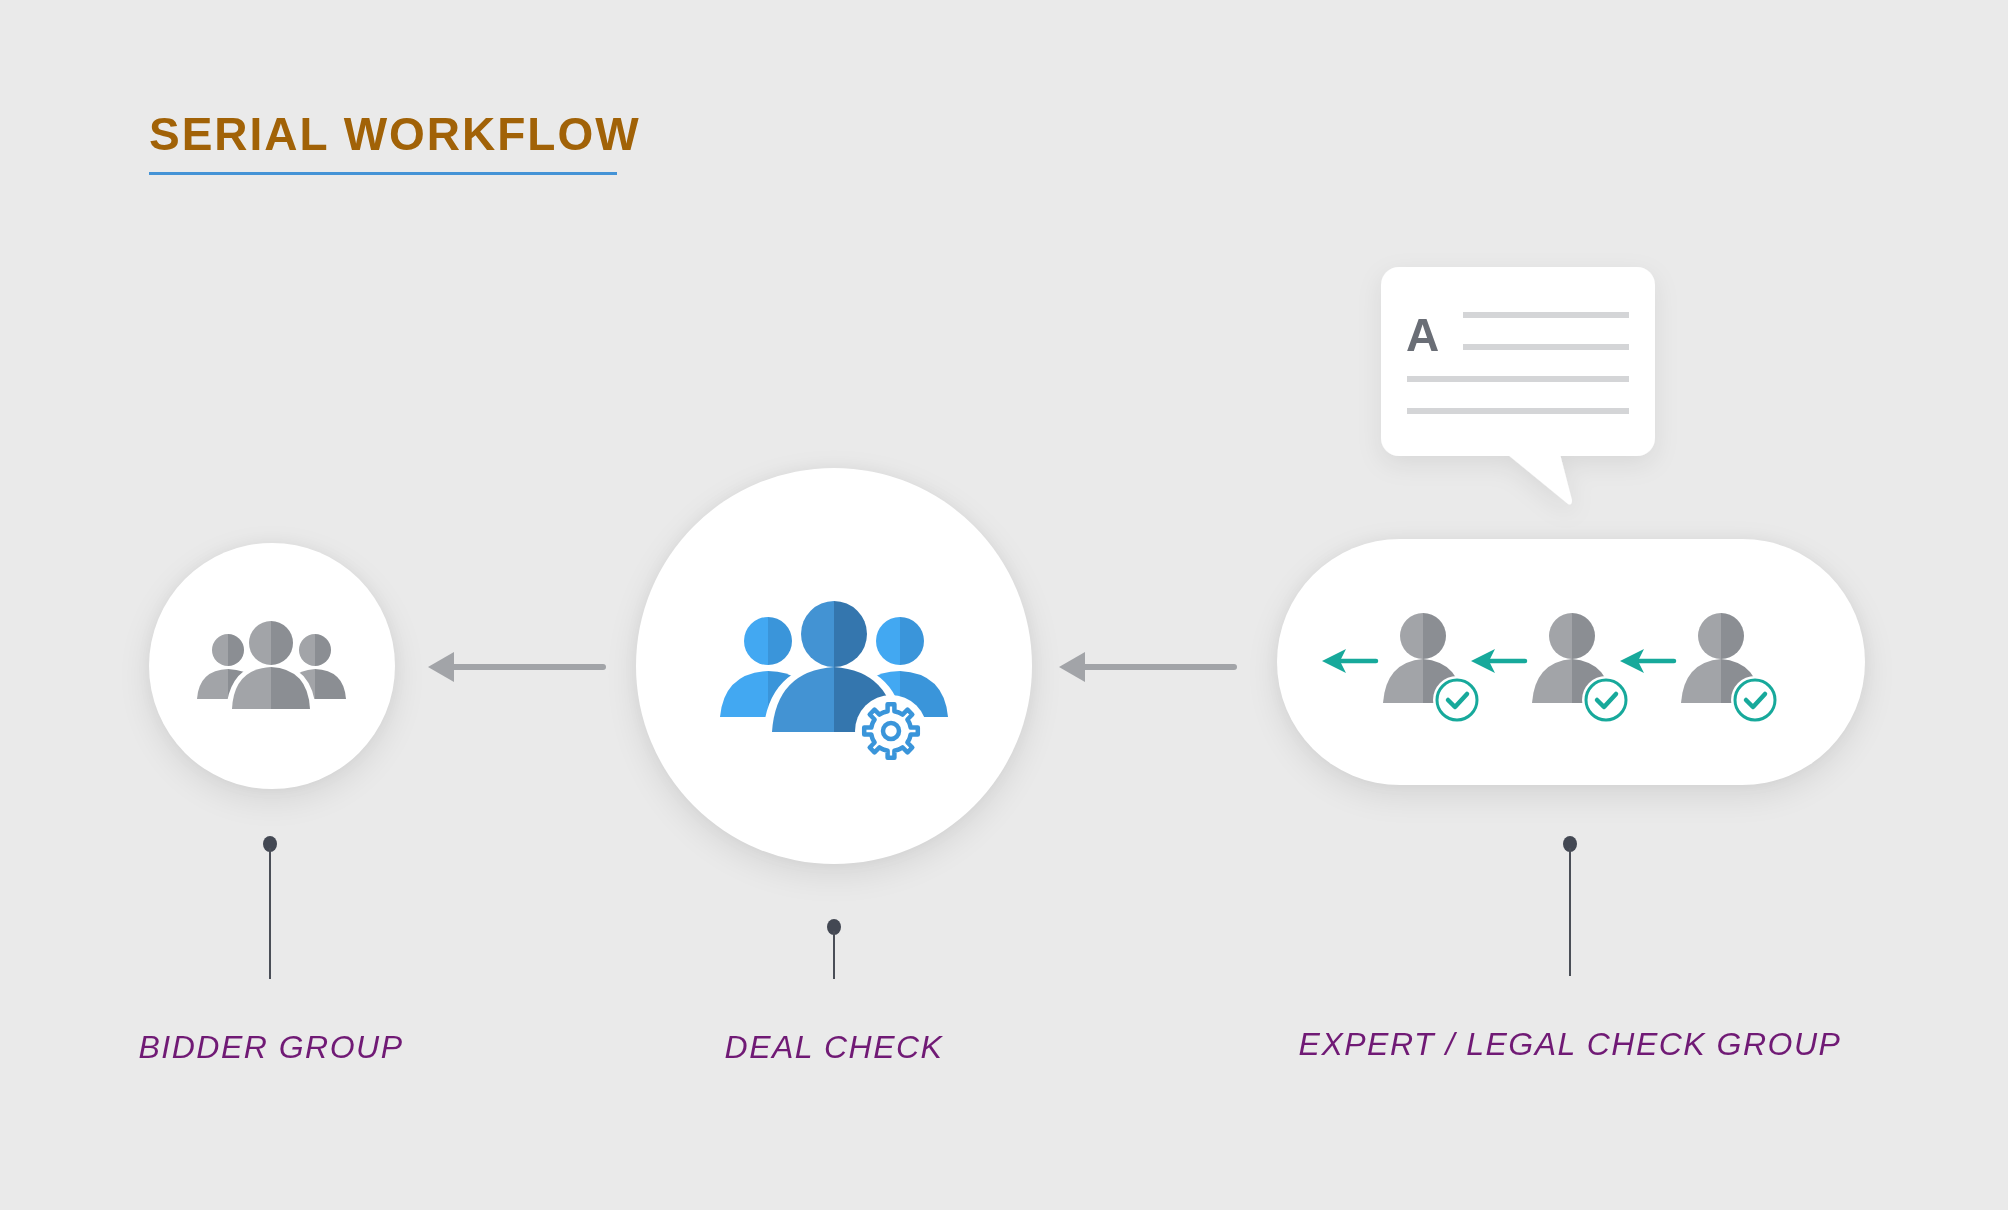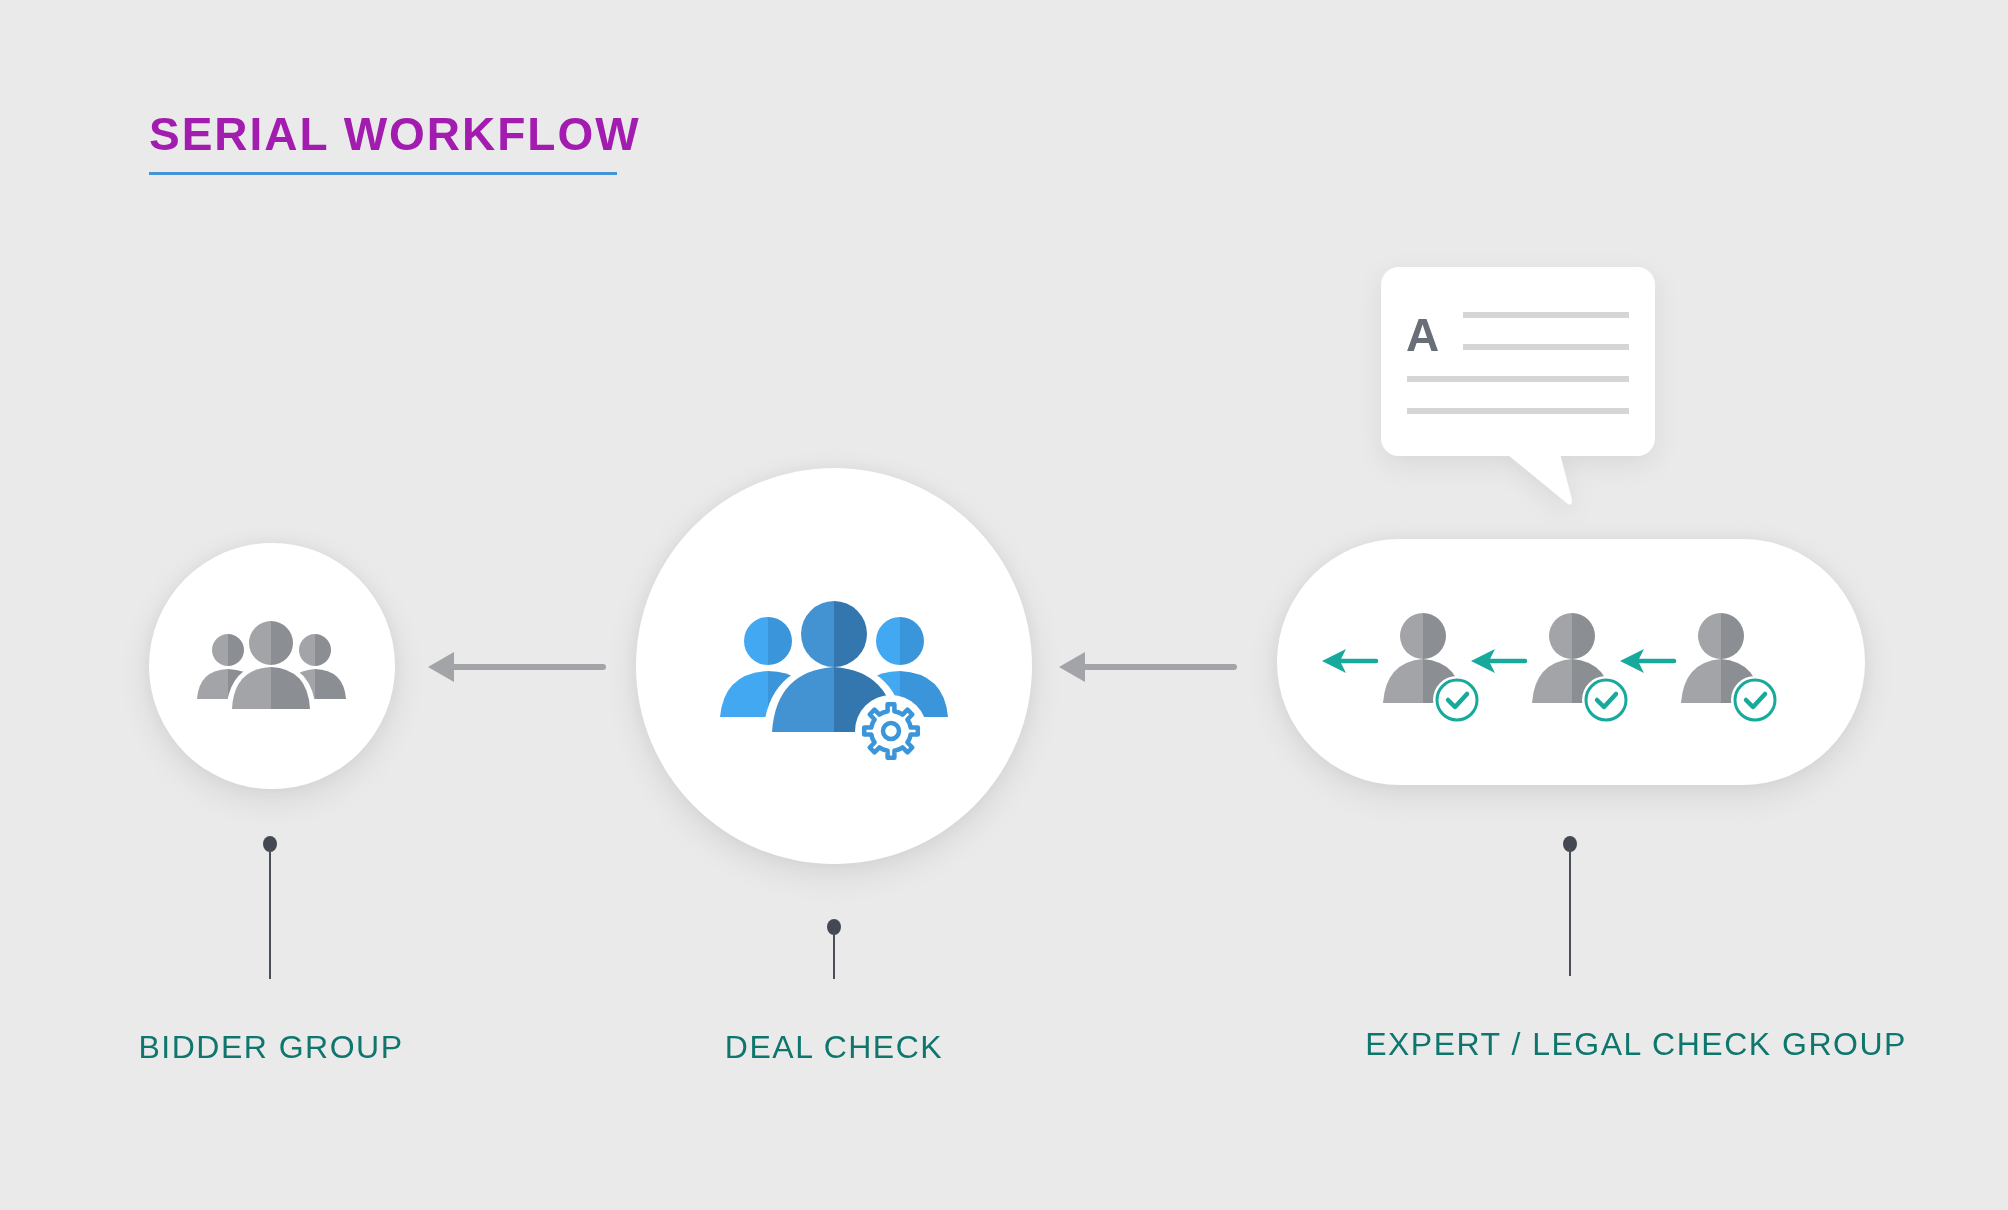--- a/index.html
+++ b/index.html
@@ -1,26 +1,26 @@
 <!DOCTYPE html>
 <html><head>
 <meta charset="utf-8">
 <style>
   html, body { margin: 0; padding: 0; }
   body { width: 2008px; height: 1210px; background: #EAEAEA; position: relative; overflow: hidden;
          font-family: "Liberation Sans", sans-serif; }
   .abs { position: absolute; }
   .title { left: 149px; top: 108px; font-size: 46px; font-weight: bold; letter-spacing: 2px;
-           color: #a21caf; line-height: 52px; white-space: nowrap; }
+           color: #a16207; line-height: 52px; white-space: nowrap; }
   .title-underline { left: 149px; top: 172px; width: 468px; height: 3px; background: #4493D6; }
   .node { background: #FFFFFF; box-shadow: 0 10px 34px rgba(0,0,0,0.09), 0 0 16px rgba(0,0,0,0.04); }
   .circle { border-radius: 50%; }
   .pill { border-radius: 125px; }
-  .label { font-size: 32px; color: #0f766e; letter-spacing: 1.5px; line-height: 36px; white-space: nowrap;
-           transform: translateX(-50%); }
+  .label { font-size: 32px; color: #701a75; letter-spacing: 1.5px; line-height: 36px; white-space: nowrap;
+           transform: translateX(-50%); font-style: italic; }
   .pin-line { width: 2px; background: #4A4E57; }
   .pin-dot { width: 14px; height: 16px; border-radius: 50%; background: #434853; transform: translateX(-50%); }
   svg { position: absolute; overflow: visible; }
 </style>
 </head>
 <body>
 
 <div class="abs title">SERIAL WORKFLOW</div>
 <div class="abs title-underline"></div>
 
@@ -254,13 +254,13 @@
 
 <div class="abs pin-dot" style="left:270px; top:836px;"></div>
 <div class="abs pin-line" style="left:269px; top:848px; height:131px;"></div>
 <div class="abs pin-dot" style="left:834px; top:919px;"></div>
 <div class="abs pin-line" style="left:833px; top:931px; height:48px;"></div>
 <div class="abs pin-dot" style="left:1570px; top:836px;"></div>
 <div class="abs pin-line" style="left:1569px; top:848px; height:128px;"></div>
 
 <div class="abs label" style="left:271px; top:1029px;">BIDDER GROUP</div>
 <div class="abs label" style="left:834px; top:1029px;">DEAL CHECK</div>
-<div class="abs label" style="left:1636px; top:1026px;text-align:center;">EXPERT / LEGAL CHECK GROUP</div>
+<div class="abs label" style="left:1570px; top:1026px;text-align:center;">EXPERT / LEGAL CHECK GROUP</div>
 
 </body></html>

